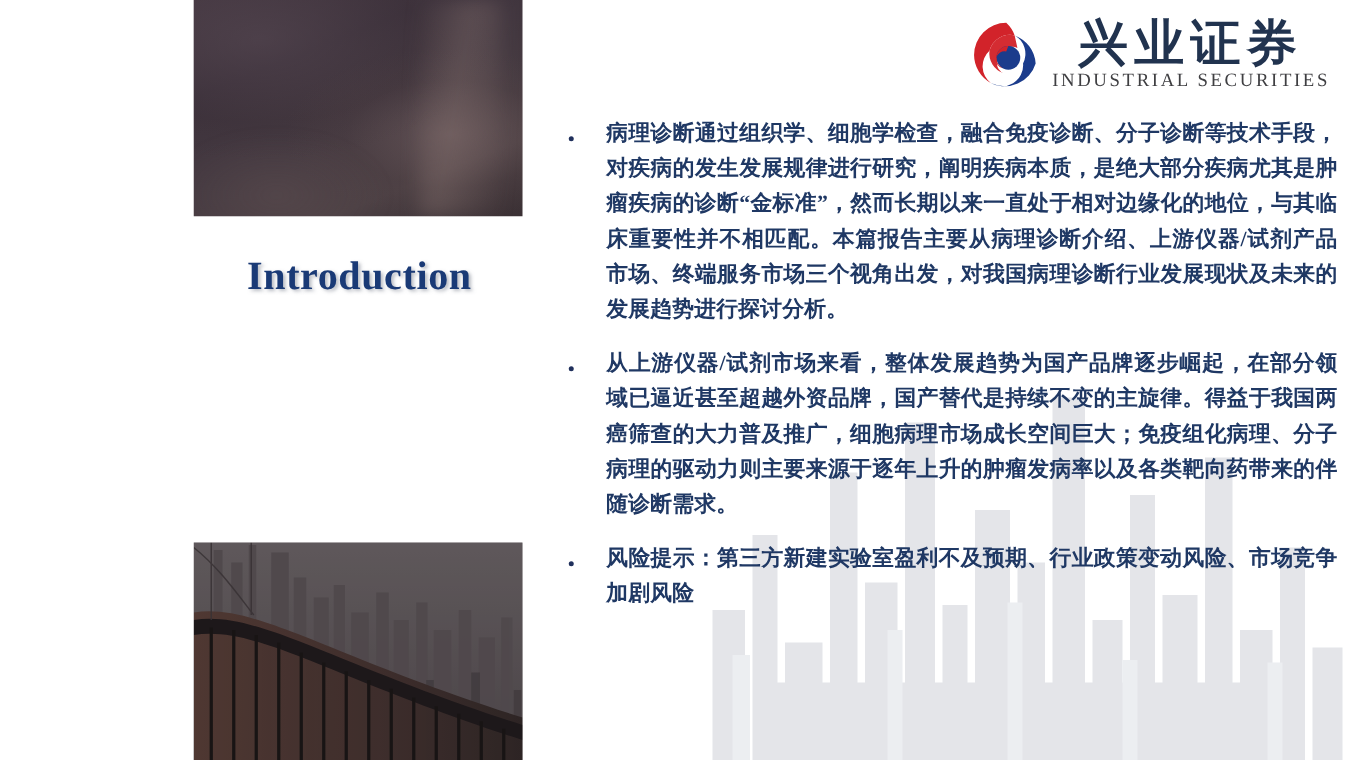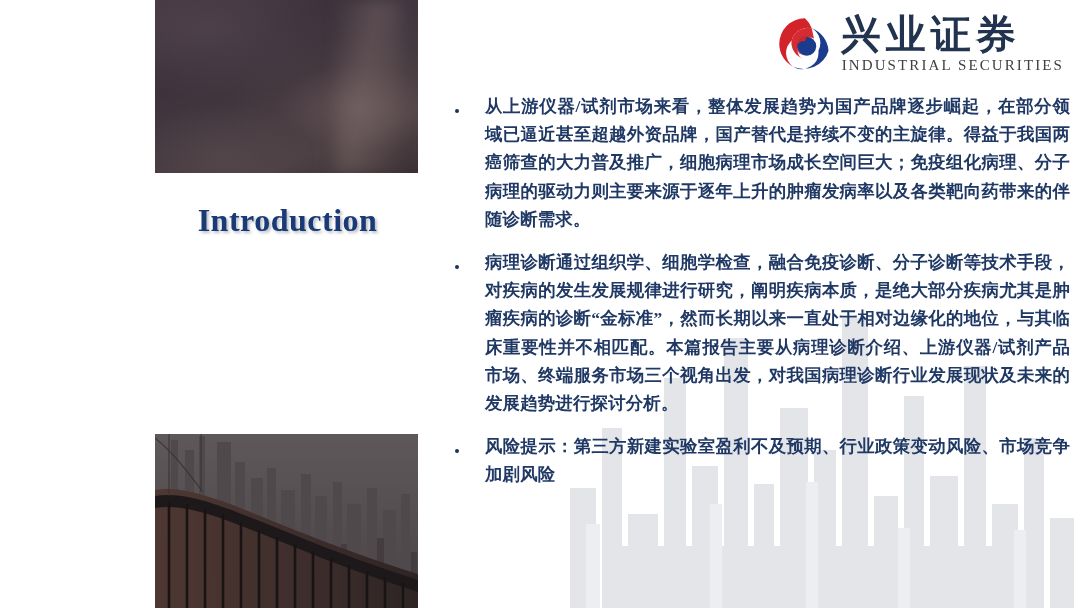--- a/index.html
+++ b/index.html
@@ -124,20 +124,21 @@
   .logo-mark svg { display: block; width: 100%; height: 100%; }
   .logo-words { margin-left: 8px; }
   .logo-cn {
     font-family: "Liberation Serif", "DejaVu Serif", serif;
     font-size: 40px;
     font-weight: 700;
     color: #21334f;
     letter-spacing: 5px;
     line-height: 1.05;
     white-space: nowrap;
+    text-align: center;
   }
   .logo-en {
     font-family: "Liberation Serif", "DejaVu Serif", serif;
     font-size: 15px;
     letter-spacing: 2.1px;
     color: #3f3f42;
     white-space: nowrap;
     margin-top: 1px;
     margin-left: 1px;
   }
@@ -314,26 +315,26 @@
     <div class="logo-words">
       <div class="logo-cn">兴业证券</div>
       <div class="logo-en">INDUSTRIAL SECURITIES</div>
     </div>
   </div>
 
   <div class="body-col">
 
     <div class="bullet">
       <div class="bullet-dot"><span></span></div>
-      <div class="bullet-text">从上游仪器/试剂市场来看，整体发展趋势为国产品牌逐步崛起，在部分领域已逼近甚至超越外资品牌，国产替代是持续不变的主旋律。得益于我国两癌筛查的大力普及推广，细胞病理市场成长空间巨大；免疫组化病理、分子病理的驱动力则主要来源于逐年上升的肿瘤发病率以及各类靶向药带来的伴随诊断需求。</div>
+      <div class="bullet-text">病理诊断通过组织学、细胞学检查，融合免疫诊断、分子诊断等技术手段，对疾病的发生发展规律进行研究，阐明疾病本质，是绝大部分疾病尤其是肿瘤疾病的诊断“金标准”，然而长期以来一直处于相对边缘化的地位，与其临床重要性并不相匹配。本篇报告主要从病理诊断介绍、上游仪器/试剂产品市场、终端服务市场三个视角出发，对我国病理诊断行业发展现状及未来的发展趋势进行探讨分析。</div>
     </div>
 
     <div class="bullet">
       <div class="bullet-dot"><span></span></div>
-      <div class="bullet-text">病理诊断通过组织学、细胞学检查，融合免疫诊断、分子诊断等技术手段，对疾病的发生发展规律进行研究，阐明疾病本质，是绝大部分疾病尤其是肿瘤疾病的诊断“金标准”，然而长期以来一直处于相对边缘化的地位，与其临床重要性并不相匹配。本篇报告主要从病理诊断介绍、上游仪器/试剂产品市场、终端服务市场三个视角出发，对我国病理诊断行业发展现状及未来的发展趋势进行探讨分析。</div>
+      <div class="bullet-text">从上游仪器/试剂市场来看，整体发展趋势为国产品牌逐步崛起，在部分领域已逼近甚至超越外资品牌，国产替代是持续不变的主旋律。得益于我国两癌筛查的大力普及推广，细胞病理市场成长空间巨大；免疫组化病理、分子病理的驱动力则主要来源于逐年上升的肿瘤发病率以及各类靶向药带来的伴随诊断需求。</div>
     </div>
 
 
     <div class="bullet">
       <div class="bullet-dot"><span></span></div>
       <div class="bullet-text">风险提示：第三方新建实验室盈利不及预期、行业政策变动风险、市场竞争加剧风险</div>
     </div>
 
   </div>
 

